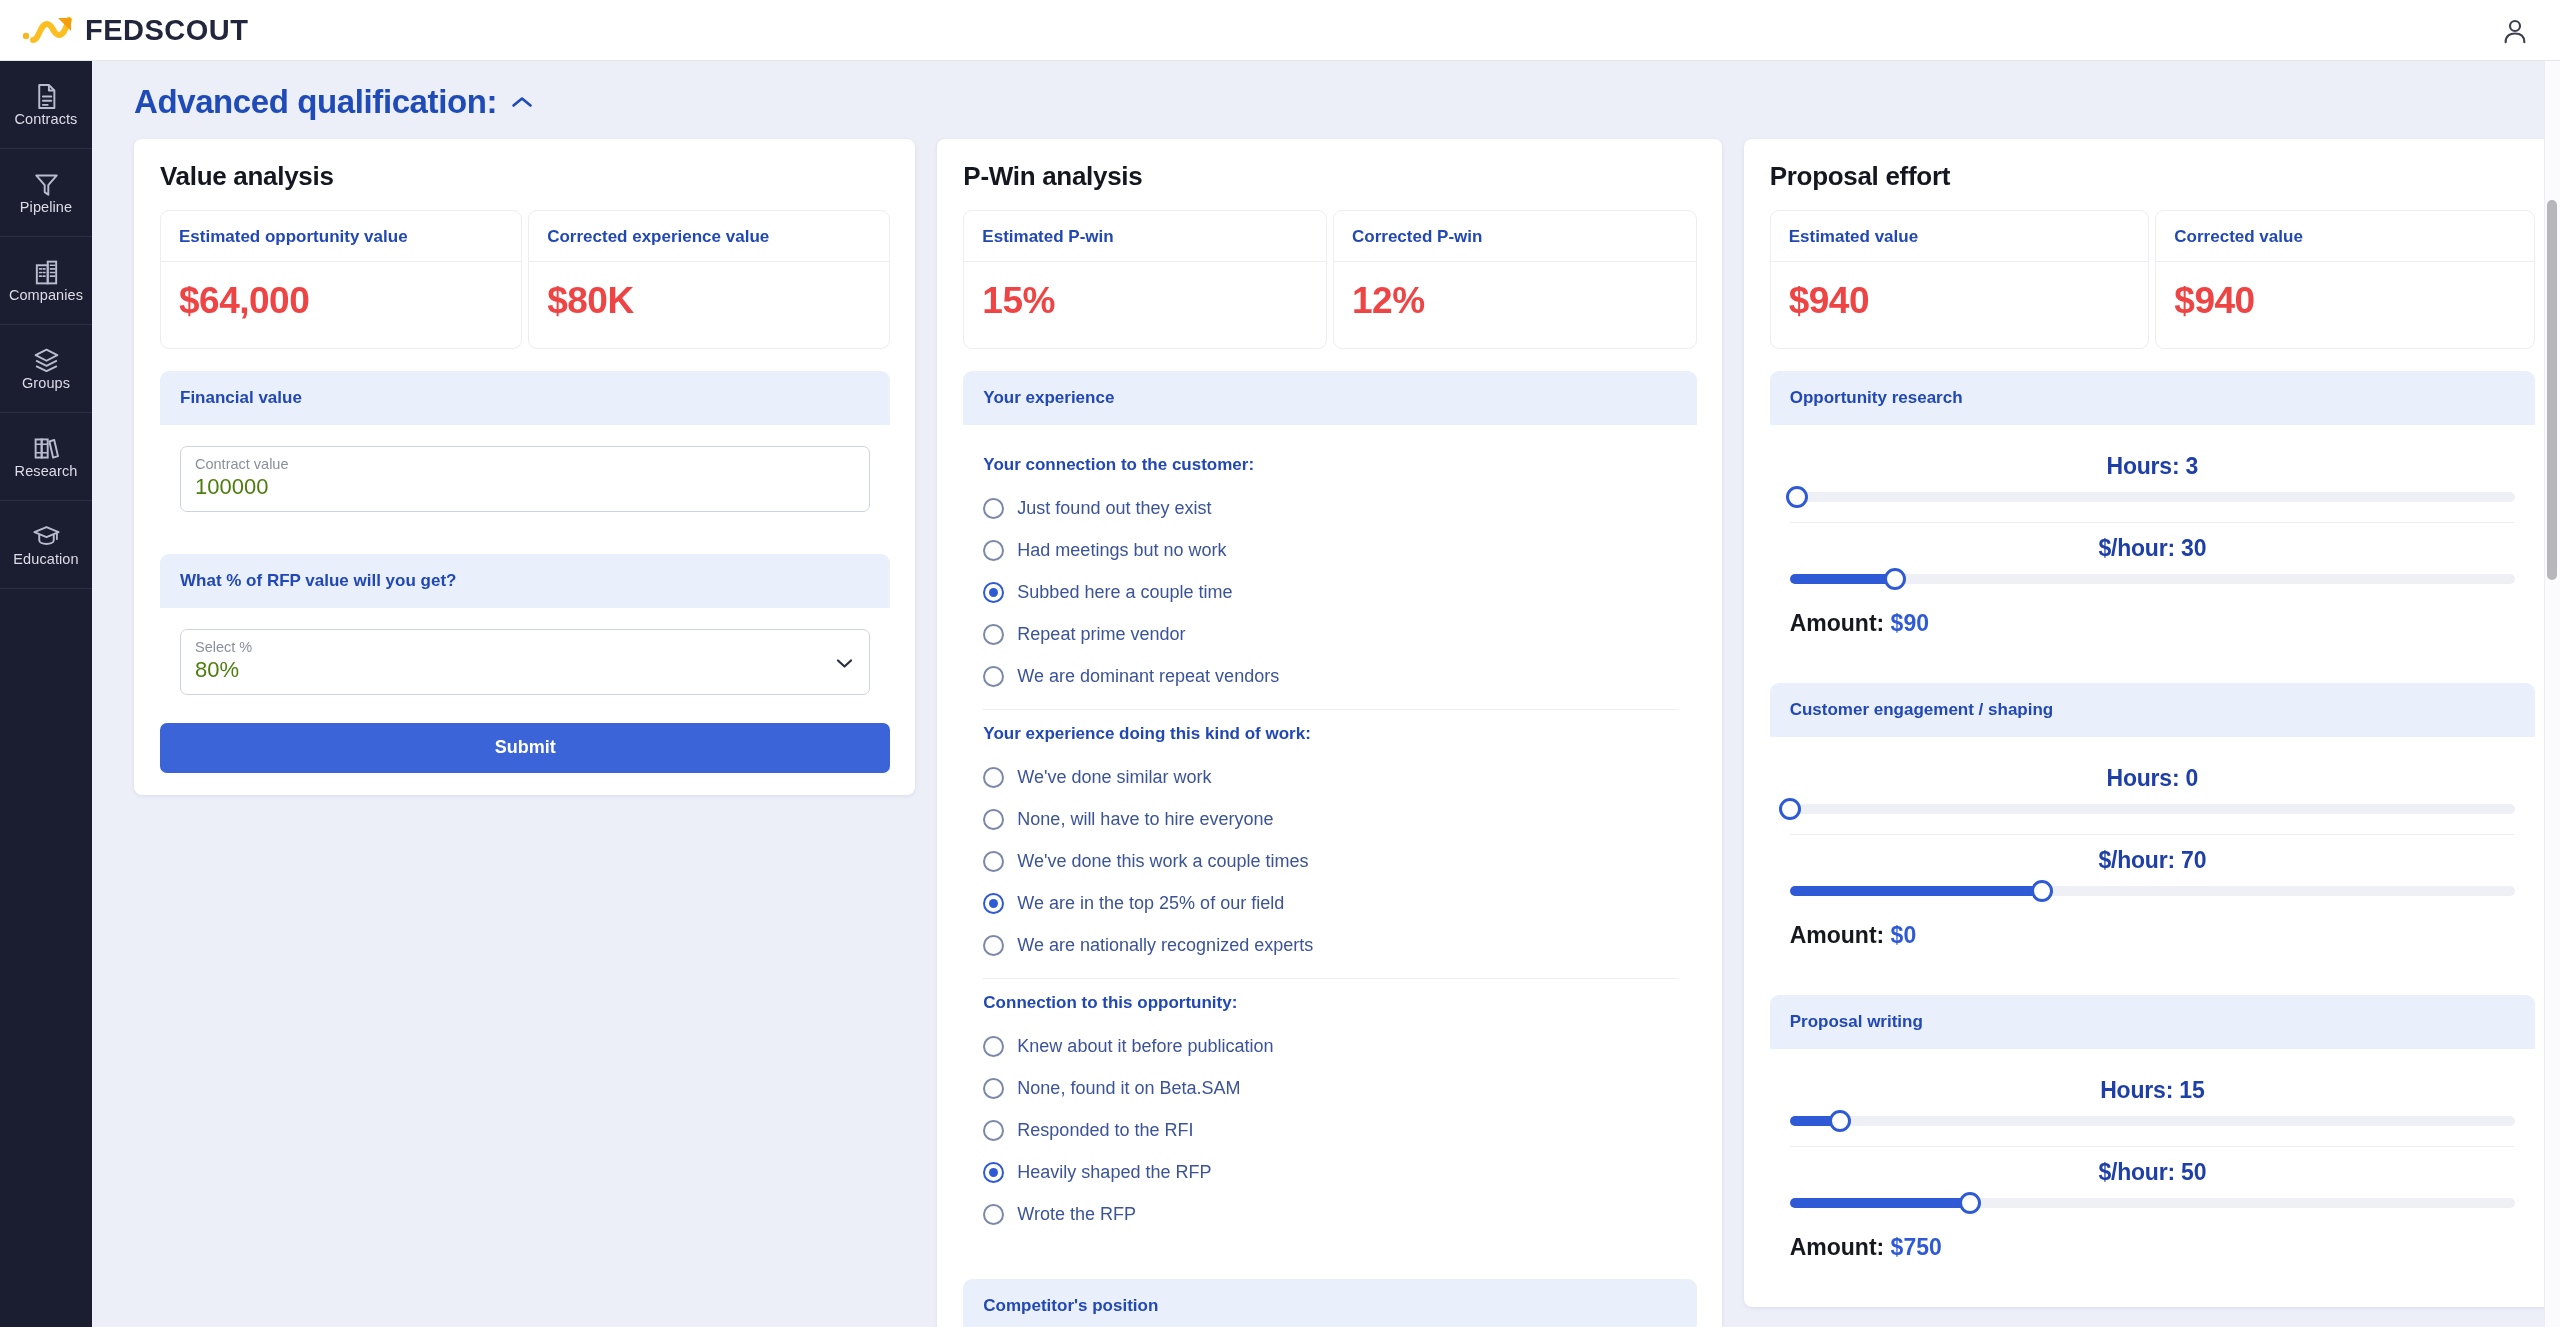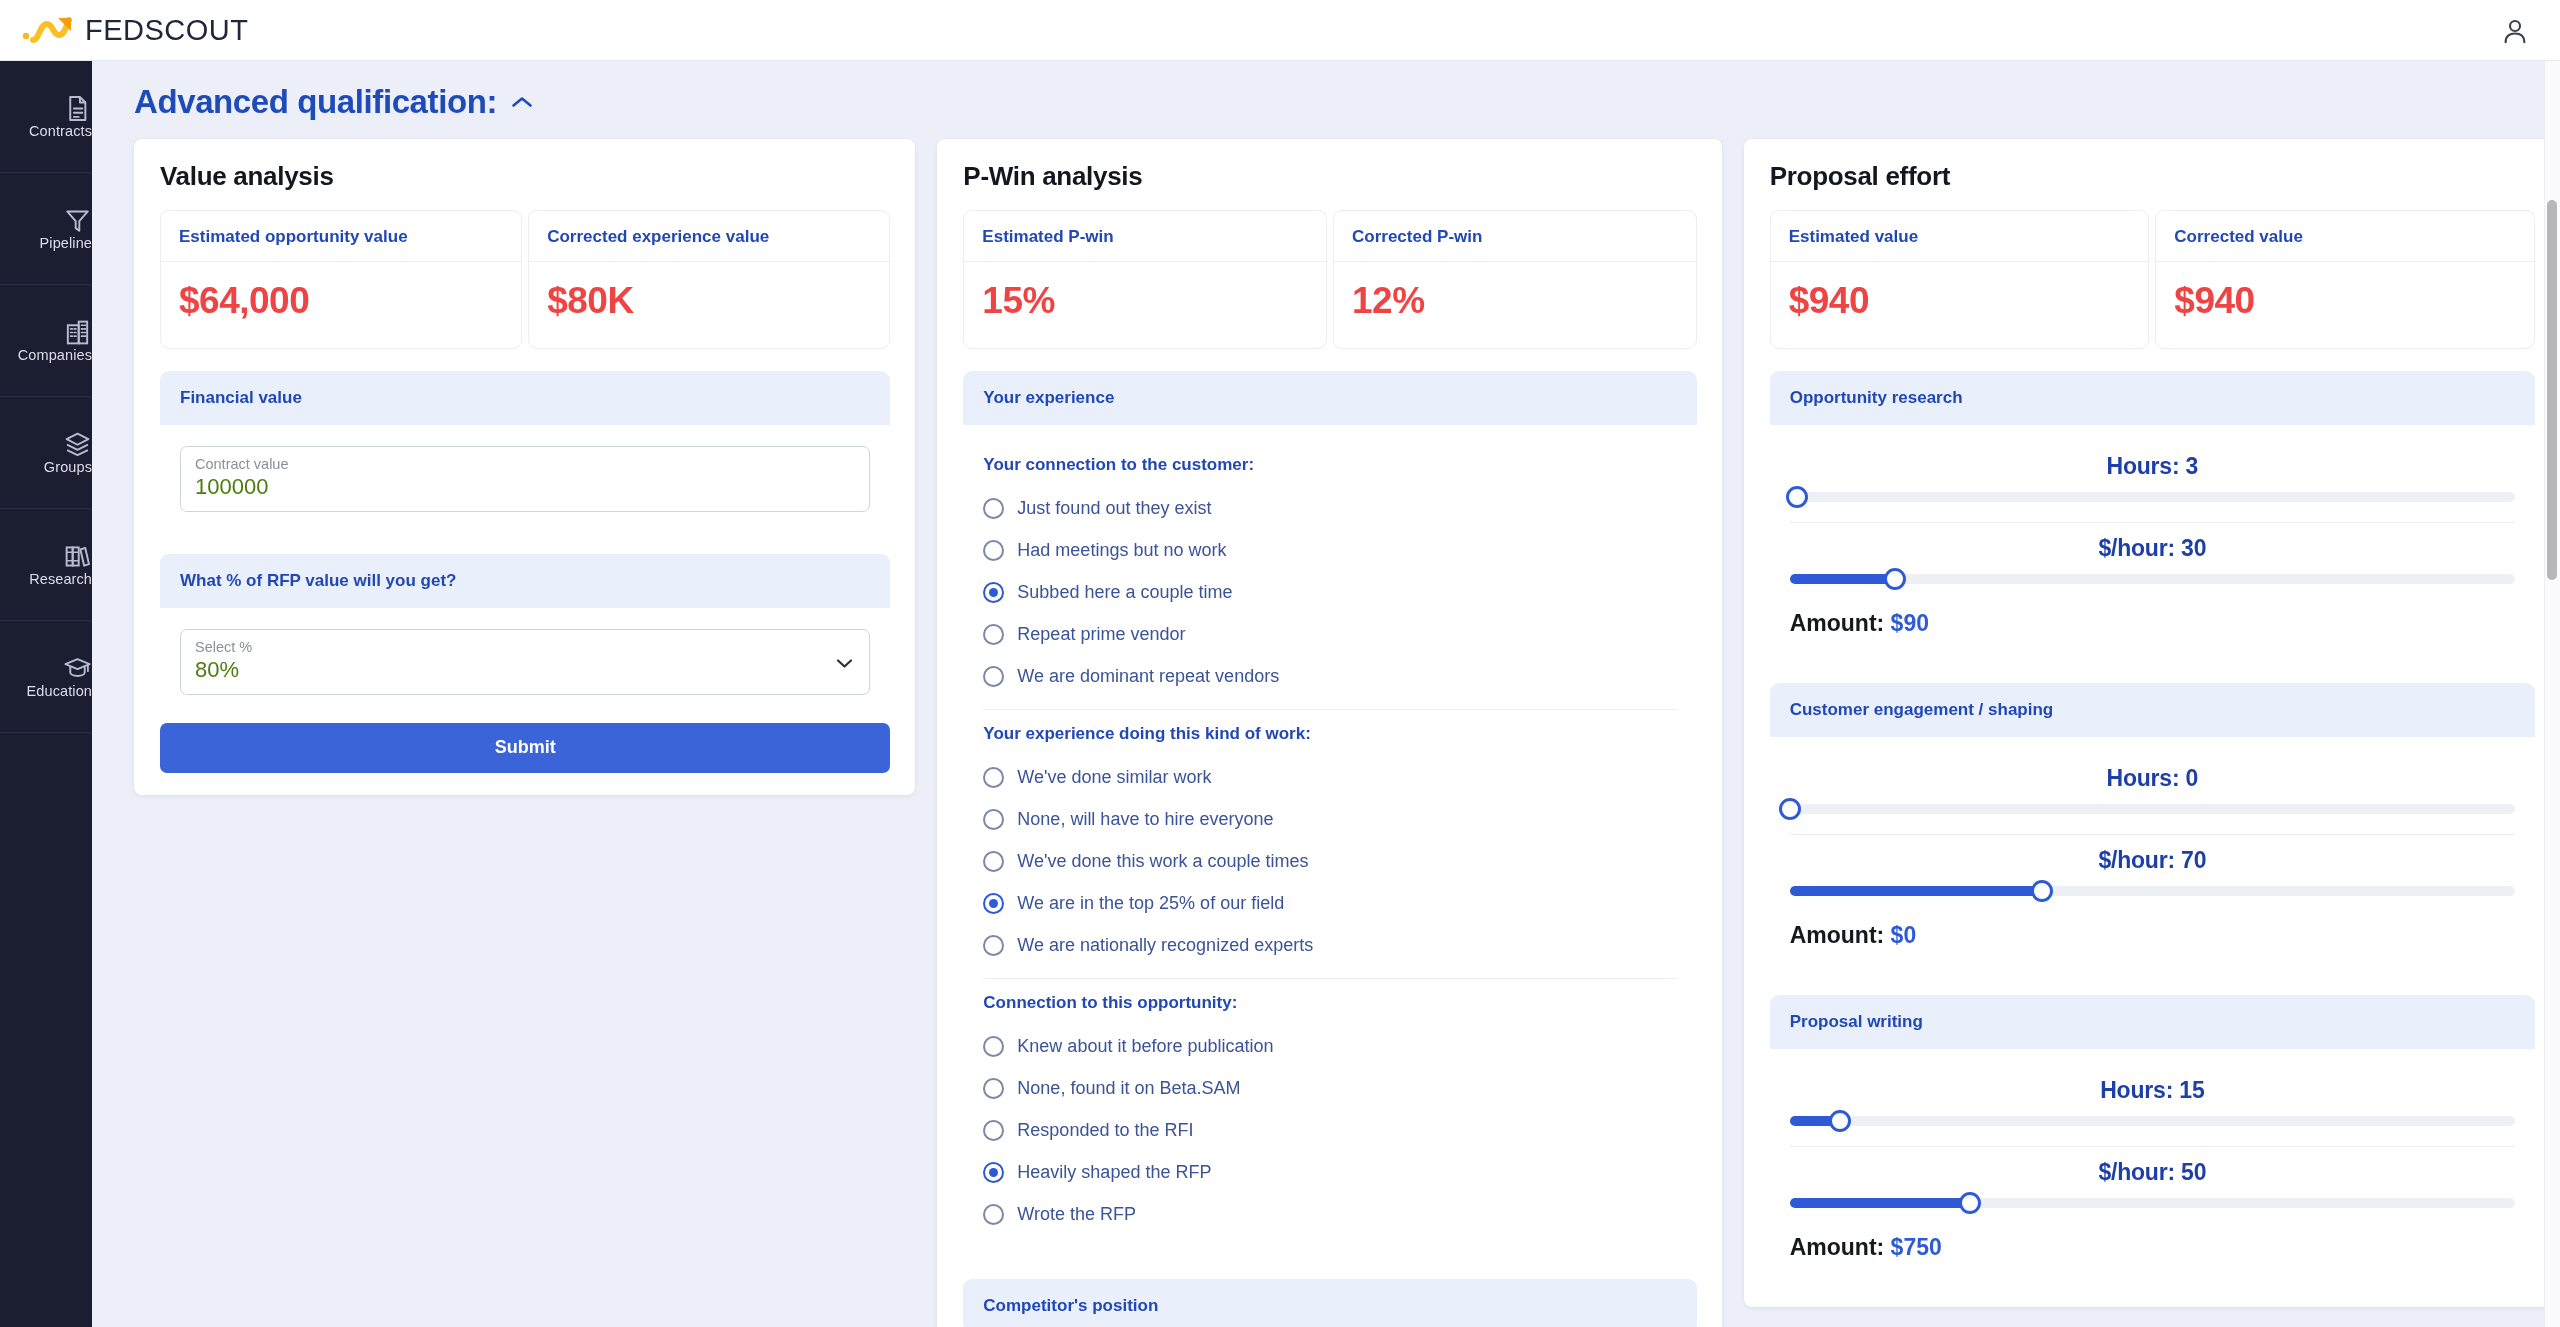--- a/index.html
+++ b/index.html
@@ -14,37 +14,37 @@
     position: absolute; top: 0; left: 0;
     width: 2560px; height: 61px;
     background: #ffffff;
     border-bottom: 1px solid #e6e6ee;
     display: flex; align-items: center;
     z-index: 30;
   }
   .logo-wrap { display: flex; align-items: center; margin-left: 22px; gap: 9px; }
   .logo-mark { width: 54px; height: 32px; display: block; }
   .logo-text {
-    font-size: 29px; font-weight: 400; letter-spacing: 0.5px;
+    font-size: 29px; font-weight: 700; letter-spacing: 0.5px;
     color: #21263c;
     font-family: "Liberation Sans", sans-serif;
   }
   .user-icon { position: absolute; right: 30px; top: 16px; width: 30px; height: 30px; }
 
   
   .sidebar {
     position: absolute; top: 61px; left: 0;
     width: 92px; height: 1266px;
     background: #1b1e31;
     z-index: 25;
   }
   .side-item {
-    height: 112px; width: 92px;
+    height: 88px; width: 92px;
     display: flex; flex-direction: column;
-    align-items: flex-end; justify-content: center;
+    align-items: center; justify-content: center;
     gap: 0;
     border-bottom: 1px solid #2b2f45;
     cursor: pointer;
   }
   .side-item svg { width: 29px; height: 29px; display: block; }
   .side-label {
     color: #dcdde6; font-size: 14.5px;
     font-family: "Liberation Sans", sans-serif;
     letter-spacing: 0.1px;
   }

